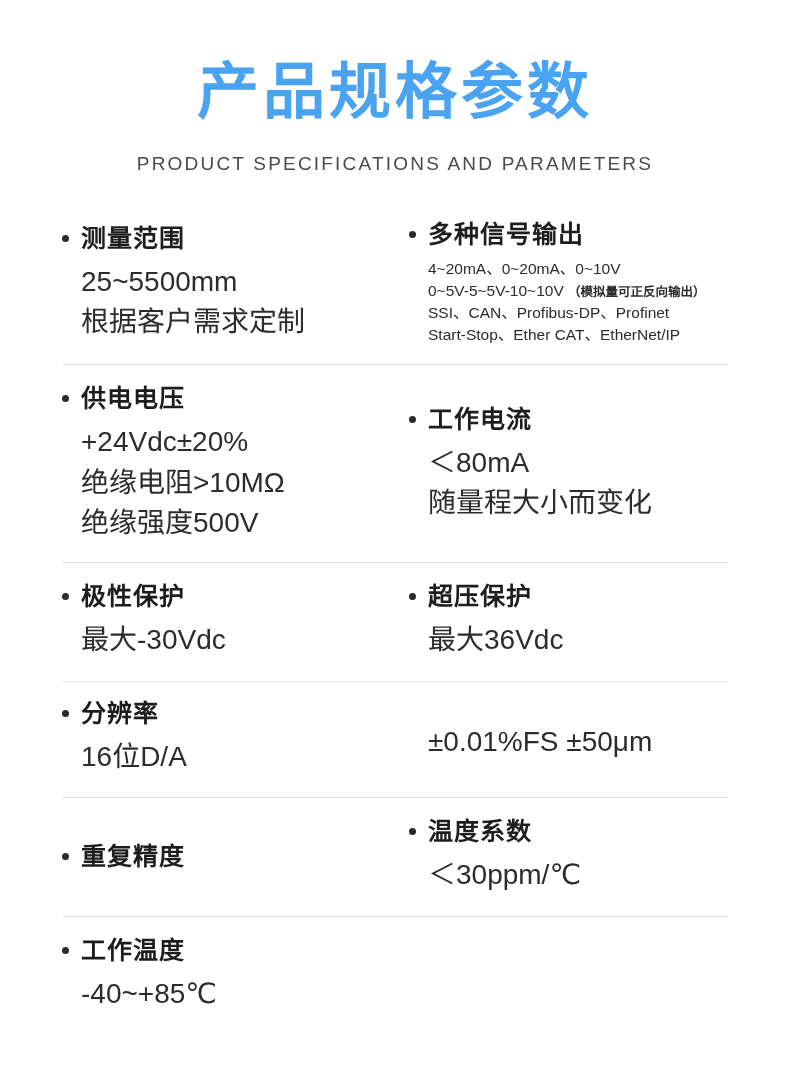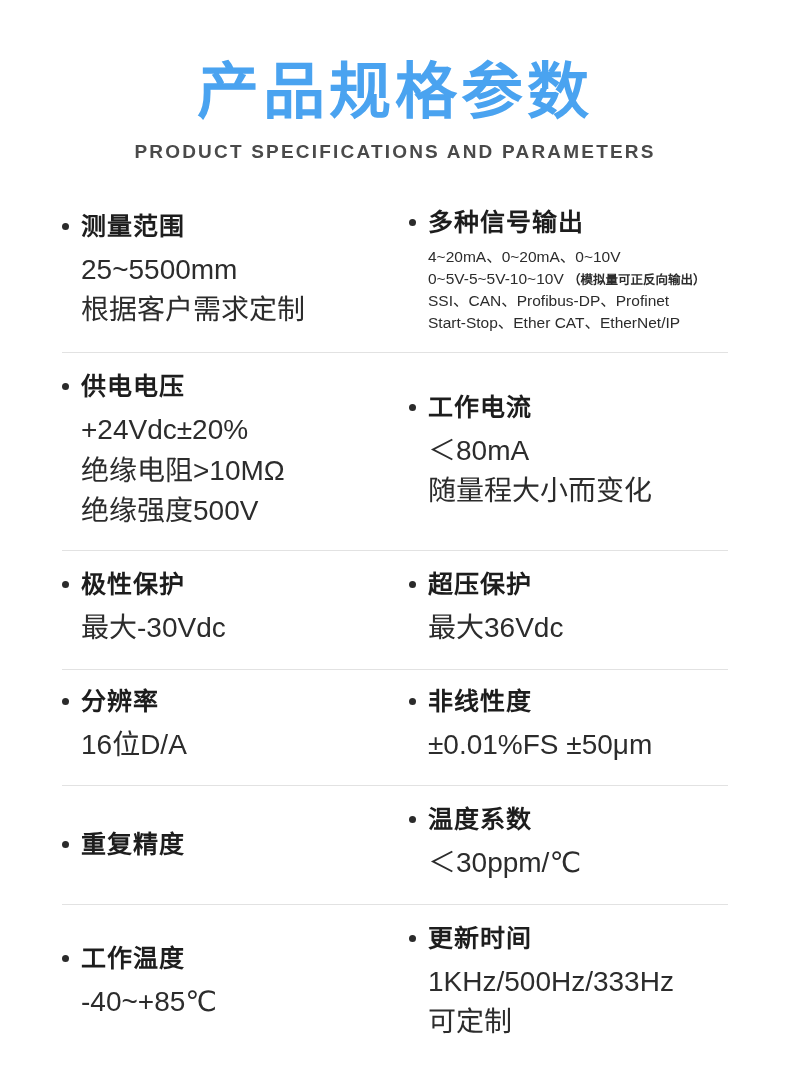--- a/index.html
+++ b/index.html
@@ -30,25 +30,25 @@
   .title-cn {
     font-family: "Liberation Sans", "DejaVu Sans", sans-serif;
     font-size: 62px;
     font-weight: 700;
     letter-spacing: 4px;
     line-height: 1.15;
     color: #4aa3f0;
     margin: 0;
   }
   .title-en {
-    margin-top: 14px;
+    margin-top: 26px;
     font-size: 19px;
     letter-spacing: 2.2px;
     color: #4a4a4a;
-    font-weight: 700;
+    font-weight: 400;
   }
 
   
   .specs {
     margin: 36px 62px 0 62px;
   }
   .spec-row {
     display: flex;
     border-top: 1px solid #e2e2e2;
     padding: 16px 0 14px 0;
@@ -203,24 +203,20 @@
       <div class="spec-cell">
         <div class="spec-head">
           <span class="bullet"></span>
           <span class="spec-label">分辨率</span>
         </div>
         <div class="spec-values">
           <div class="spec-value">16位D/A</div>
         </div>
       </div>
       <div class="spec-cell right">
-        <div class="spec-head">
-          <span class="bullet"></span>
-          <span class="spec-label">非线性度</span>
-        </div>
         <div class="spec-values">
           <div class="spec-value">±0.01%FS ±50μm</div>
         </div>
       </div>
     </div>
 
     <div class="spec-row row-5">
       <div class="spec-cell">
         <div class="spec-head">
           <span class="bullet"></span>
@@ -239,28 +235,18 @@
     </div>
 
     <div class="spec-row row-6">
       <div class="spec-cell">
         <div class="spec-head">
           <span class="bullet"></span>
           <span class="spec-label">工作温度</span>
         </div>
         <div class="spec-values">
           <div class="spec-value">-40~+85℃</div>
-        </div>
-      </div>
-      <div class="spec-cell right">
-        <div class="spec-head">
-          <span class="bullet"></span>
-          <span class="spec-label">更新时间</span>
-        </div>
-        <div class="spec-values">
-          <div class="spec-value">1KHz/500Hz/333Hz</div>
-          <div class="spec-value">可定制</div>
         </div>
       </div>
     </div>
 
   </div>
 </div>
 
 </body></html>

